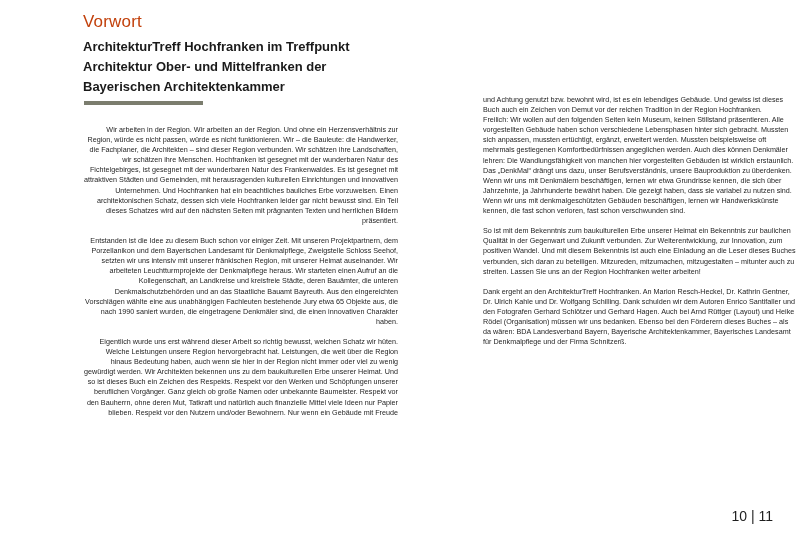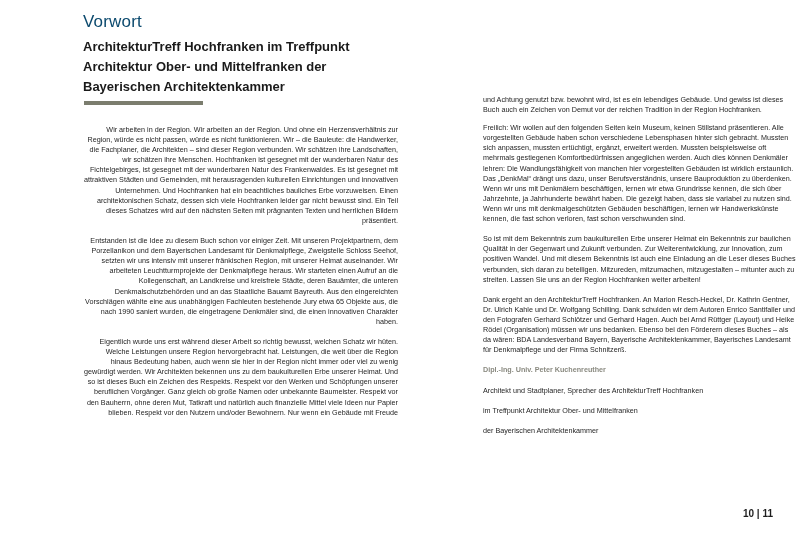--- a/index.html
+++ b/index.html
@@ -7,42 +7,42 @@
     width: 800px; height: 533px; overflow: hidden;
     background: #ffffff;
     font-family: "Liberation Sans", sans-serif;
     color: #1f1f1f;
     position: relative;
   }
   .page-left { position: absolute; left: 83px; top: 0; width: 320px; }
   .page-right { position: absolute; left: 483px; top: 0; width: 320px; }
   .section-label {
     position: absolute; top: 12px; left: 0;
-    font-size: 17px; font-weight: normal; color: #0c4a6e; letter-spacing: 0.2px;
+    font-size: 17px; font-weight: normal; color: #c2410c; letter-spacing: 0.2px;
   }
   .main-title {
     position: absolute; top: 37px; left: 0; width: 320px;
     font-size: 13px; font-weight: bold; line-height: 20px; color: #1a1a1a;
   }
   .title-rule {
     position: absolute; top: 101px; left: 1px; width: 119px; height: 4px;
     background: #7b7d6e;
   }
   .body-col {
     position: absolute; left: 0; width: 315px;
     font-size: 7.2px; line-height: 10.1px; color: #1e1e1e;
   }
   .body-col p { margin: 0 0 10.1px 0; }
   .left-body { top: 125px; text-align: right; }
   .right-body { top: 95px; }
   .sig-name { color: #8a8a80; font-weight: bold; margin: 0; }
   .sig-role { margin: 0; }
   .page-number {
     position: absolute; right: 27px; top: 508px;
-    font-size: 10px; font-weight: bold; color: #1e1e1e;
+    font-size: 14px; font-weight: normal; color: #1e1e1e;
   }
   .gutter {
     position: absolute; left: 400px; top: 0; width: 1px; height: 533px;
     background: #ffffff;
   }
 </style>
 </head>
 <body>
 
 <div class="page-left">
@@ -53,26 +53,20 @@
     <p>Wir arbeiten in der Region. Wir arbeiten an der Region. Und ohne ein Herzensverhältnis zur Region, würde es nicht passen, würde es nicht funktionieren. Wir – die Bauleute: die Handwerker, die Fachplaner, die Architekten – sind dieser Region verbunden. Wir schätzen ihre Landschaften, wir schätzen ihre Menschen. Hochfranken ist gesegnet mit der wunderbaren Natur des Fichtelgebirges, ist gesegnet mit der wunderbaren Natur des Frankenwaldes. Es ist gesegnet mit attraktiven Städten und Gemeinden, mit herausragenden kulturellen Einrichtungen und innovativen Unternehmen. Und Hochfranken hat ein beachtliches bauliches Erbe vorzuweisen. Einen architektonischen Schatz, dessen sich viele Hochfranken leider gar nicht bewusst sind. Ein Teil dieses Schatzes wird auf den nächsten Seiten mit prägnanten Texten und herrlichen Bildern präsentiert.</p>
     <p>Entstanden ist die Idee zu diesem Buch schon vor einiger Zeit. Mit unseren Projektpartnern, dem Porzellanikon und dem Bayerischen Landesamt für Denkmalpflege, Zweigstelle Schloss Seehof, setzten wir uns intensiv mit unserer fränkischen Region, mit unserer Heimat auseinander. Wir arbeiteten Leuchtturmprojekte der Denkmalpflege heraus. Wir starteten einen Aufruf an die Kollegenschaft, an Landkreise und kreisfreie Städte, deren Bauämter, die unteren Denkmalschutzbehörden und an das Staatliche Bauamt Bayreuth. Aus den eingereichten Vorschlägen wählte eine aus unabhängigen Fachleuten bestehende Jury etwa 65 Objekte aus, die nach 1990 saniert wurden, die eingetragene Denkmäler sind, die einen innovativen Charakter haben.</p>
     <p>Eigentlich wurde uns erst während dieser Arbeit so richtig bewusst, welchen Schatz wir hüten. Welche Leistungen unsere Region hervorgebracht hat. Leistungen, die weit über die Region hinaus Bedeutung haben, auch wenn sie hier in der Region nicht immer oder viel zu wenig gewürdigt werden. Wir Architekten bekennen uns zu dem baukulturellen Erbe unserer Heimat. Und so ist dieses Buch ein Zeichen des Respekts. Respekt vor den Werken und Schöpfungen unserer beruflichen Vorgänger. Ganz gleich ob große Namen oder unbekannte Baumeister. Respekt vor den Bauherrn, ohne deren Mut, Tatkraft und natürlich auch finanzielle Mittel viele Ideen nur Papier blieben. Respekt vor den Nutzern und/oder Bewohnern. Nur wenn ein Gebäude mit Freude</p>
   </div>
 </div>
 
 <div class="gutter"></div>
 
 <div class="page-right">
   <div class="body-col right-body">
-    <p style="margin-bottom:8px">und Achtung genutzt bzw. bewohnt wird, ist es ein lebendiges Gebäude. Und gewiss ist dieses Buch auch ein Zeichen von Demut vor der reichen Tradition in der Region Hochfranken.</p>
+    <p style="margin-bottom:0">und Achtung genutzt bzw. bewohnt wird, ist es ein lebendiges Gebäude. Und gewiss ist dieses Buch auch ein Zeichen von Demut vor der reichen Tradition in der Region Hochfranken.</p>
     <p>Freilich: Wir wollen auf den folgenden Seiten kein Museum, keinen Stillstand präsentieren. Alle vorgestellten Gebäude haben schon verschiedene Lebensphasen hinter sich gebracht. Mussten sich anpassen, mussten ertüchtigt, ergänzt, erweitert werden. Mussten beispielsweise oft mehrmals gestiegenen Komfortbedürfnissen angeglichen werden. Auch dies können Denkmäler lehren: Die Wandlungsfähigkeit von manchen hier vorgestellten Gebäuden ist wirklich erstaunlich. Das „DenkMal“ drängt uns dazu, unser Berufsverständnis, unsere Bauproduktion zu überdenken. Wenn wir uns mit Denkmälern beschäftigen, lernen wir etwa Grundrisse kennen, die sich über Jahrzehnte, ja Jahrhunderte bewährt haben. Die gezeigt haben, dass sie variabel zu nutzen sind. Wenn wir uns mit denkmalgeschützten Gebäuden beschäftigen, lernen wir Handwerkskünste kennen, die fast schon verloren, fast schon verschwunden sind.</p>
     <p>So ist mit dem Bekenntnis zum baukulturellen Erbe unserer Heimat ein Bekenntnis zur baulichen Qualität in der Gegenwart und Zukunft verbunden. Zur Weiterentwicklung, zur Innovation, zum positiven Wandel. Und mit diesem Bekenntnis ist auch eine Einladung an die Leser dieses Buches verbunden, sich daran zu beteiligen. Mitzureden, mitzumachen, mitzugestalten – mitunter auch zu streiten. Lassen Sie uns an der Region Hochfranken weiter arbeiten!</p>
     <p>Dank ergeht an den ArchitekturTreff Hochfranken. An Marion Resch-Heckel, Dr. Kathrin Gentner, Dr. Ulrich Kahle und Dr. Wolfgang Schilling. Dank schulden wir dem Autoren Enrico Santifaller und den Fotografen Gerhard Schlötzer und Gerhard Hagen. Auch bei Arnd Rüttger (Layout) und Heike Rödel (Organisation) müssen wir uns bedanken. Ebenso bei den Förderern dieses Buches – als da wären: BDA Landesverband Bayern, Bayerische Architektenkammer, Bayerisches Landesamt für Denkmalpflege und der Firma Schnitzerß.</p>
-    <div>
-      <p class="sig-name">Dipl.-Ing. Univ. Peter Kuchenreuther</p>
-      <p class="sig-role">Architekt und Stadtplaner, Sprecher des ArchitekturTreff Hochfranken</p>
-      <p class="sig-role">im Treffpunkt Architektur Ober- und Mittelfranken</p>
-      <p class="sig-role">der Bayerischen Architektenkammer</p>
-    </div>
   </div>
 </div>
 
 <div class="page-number">10 | 11</div>
 
 </body></html>

